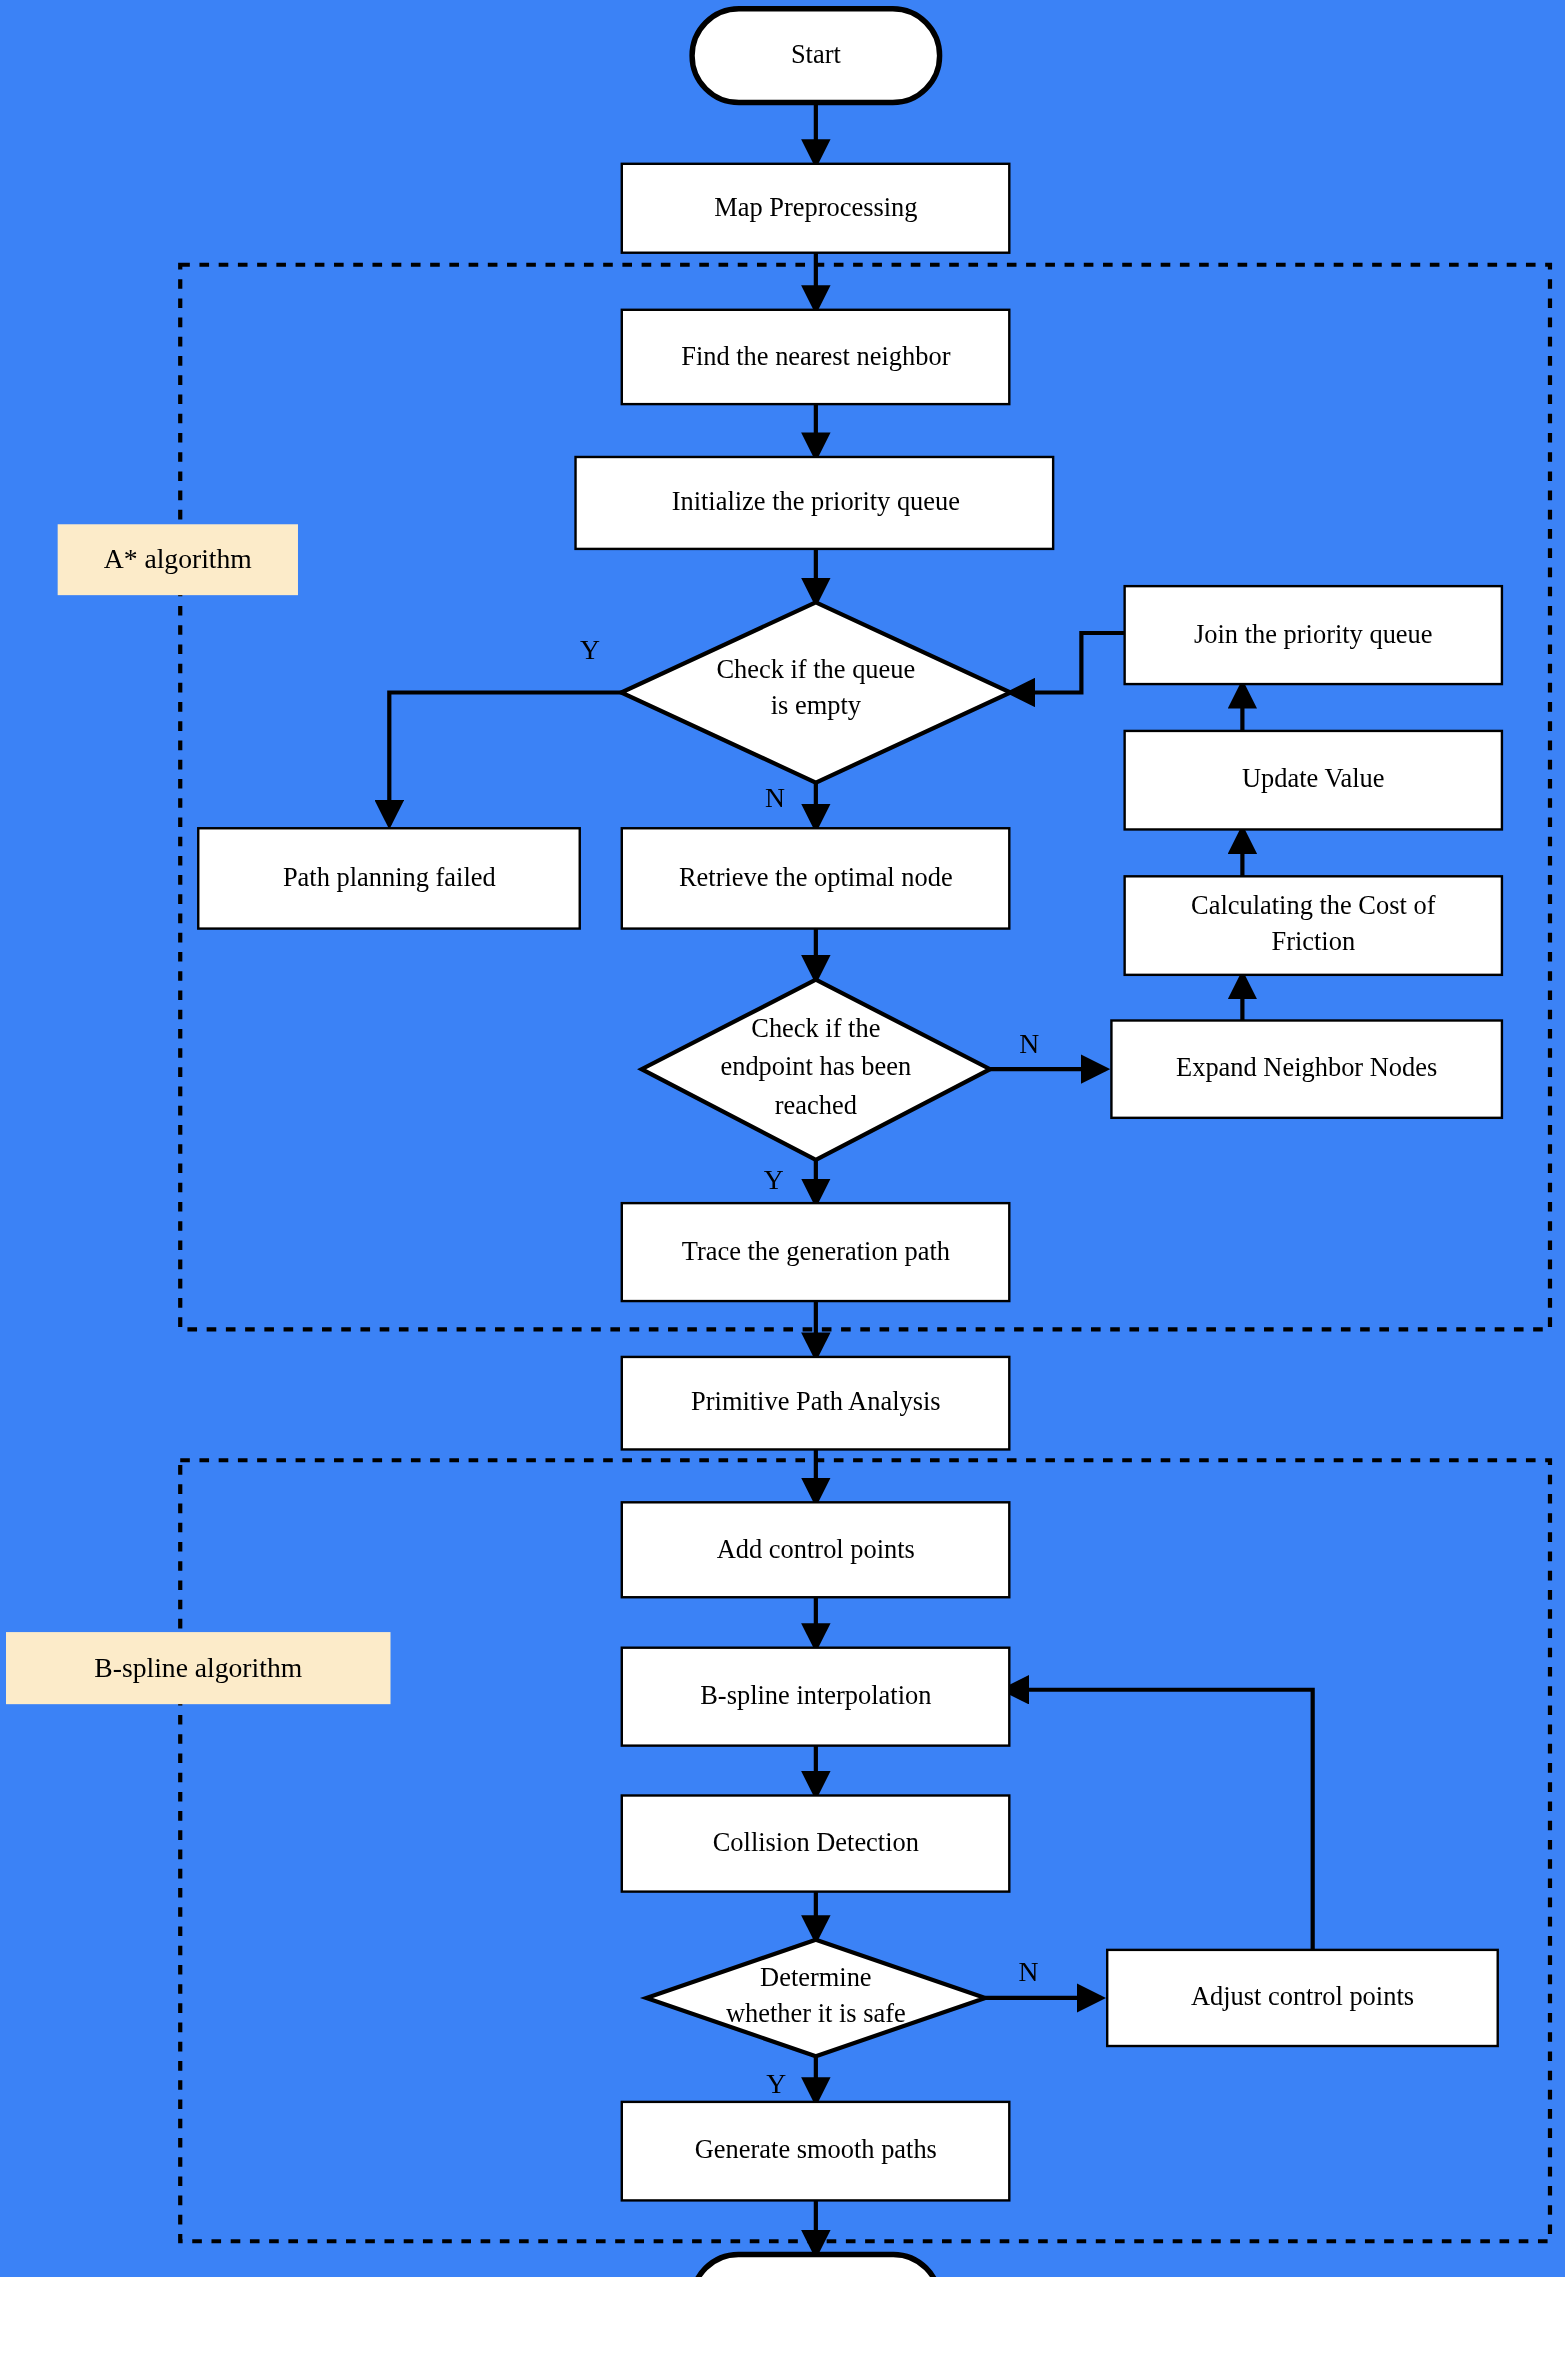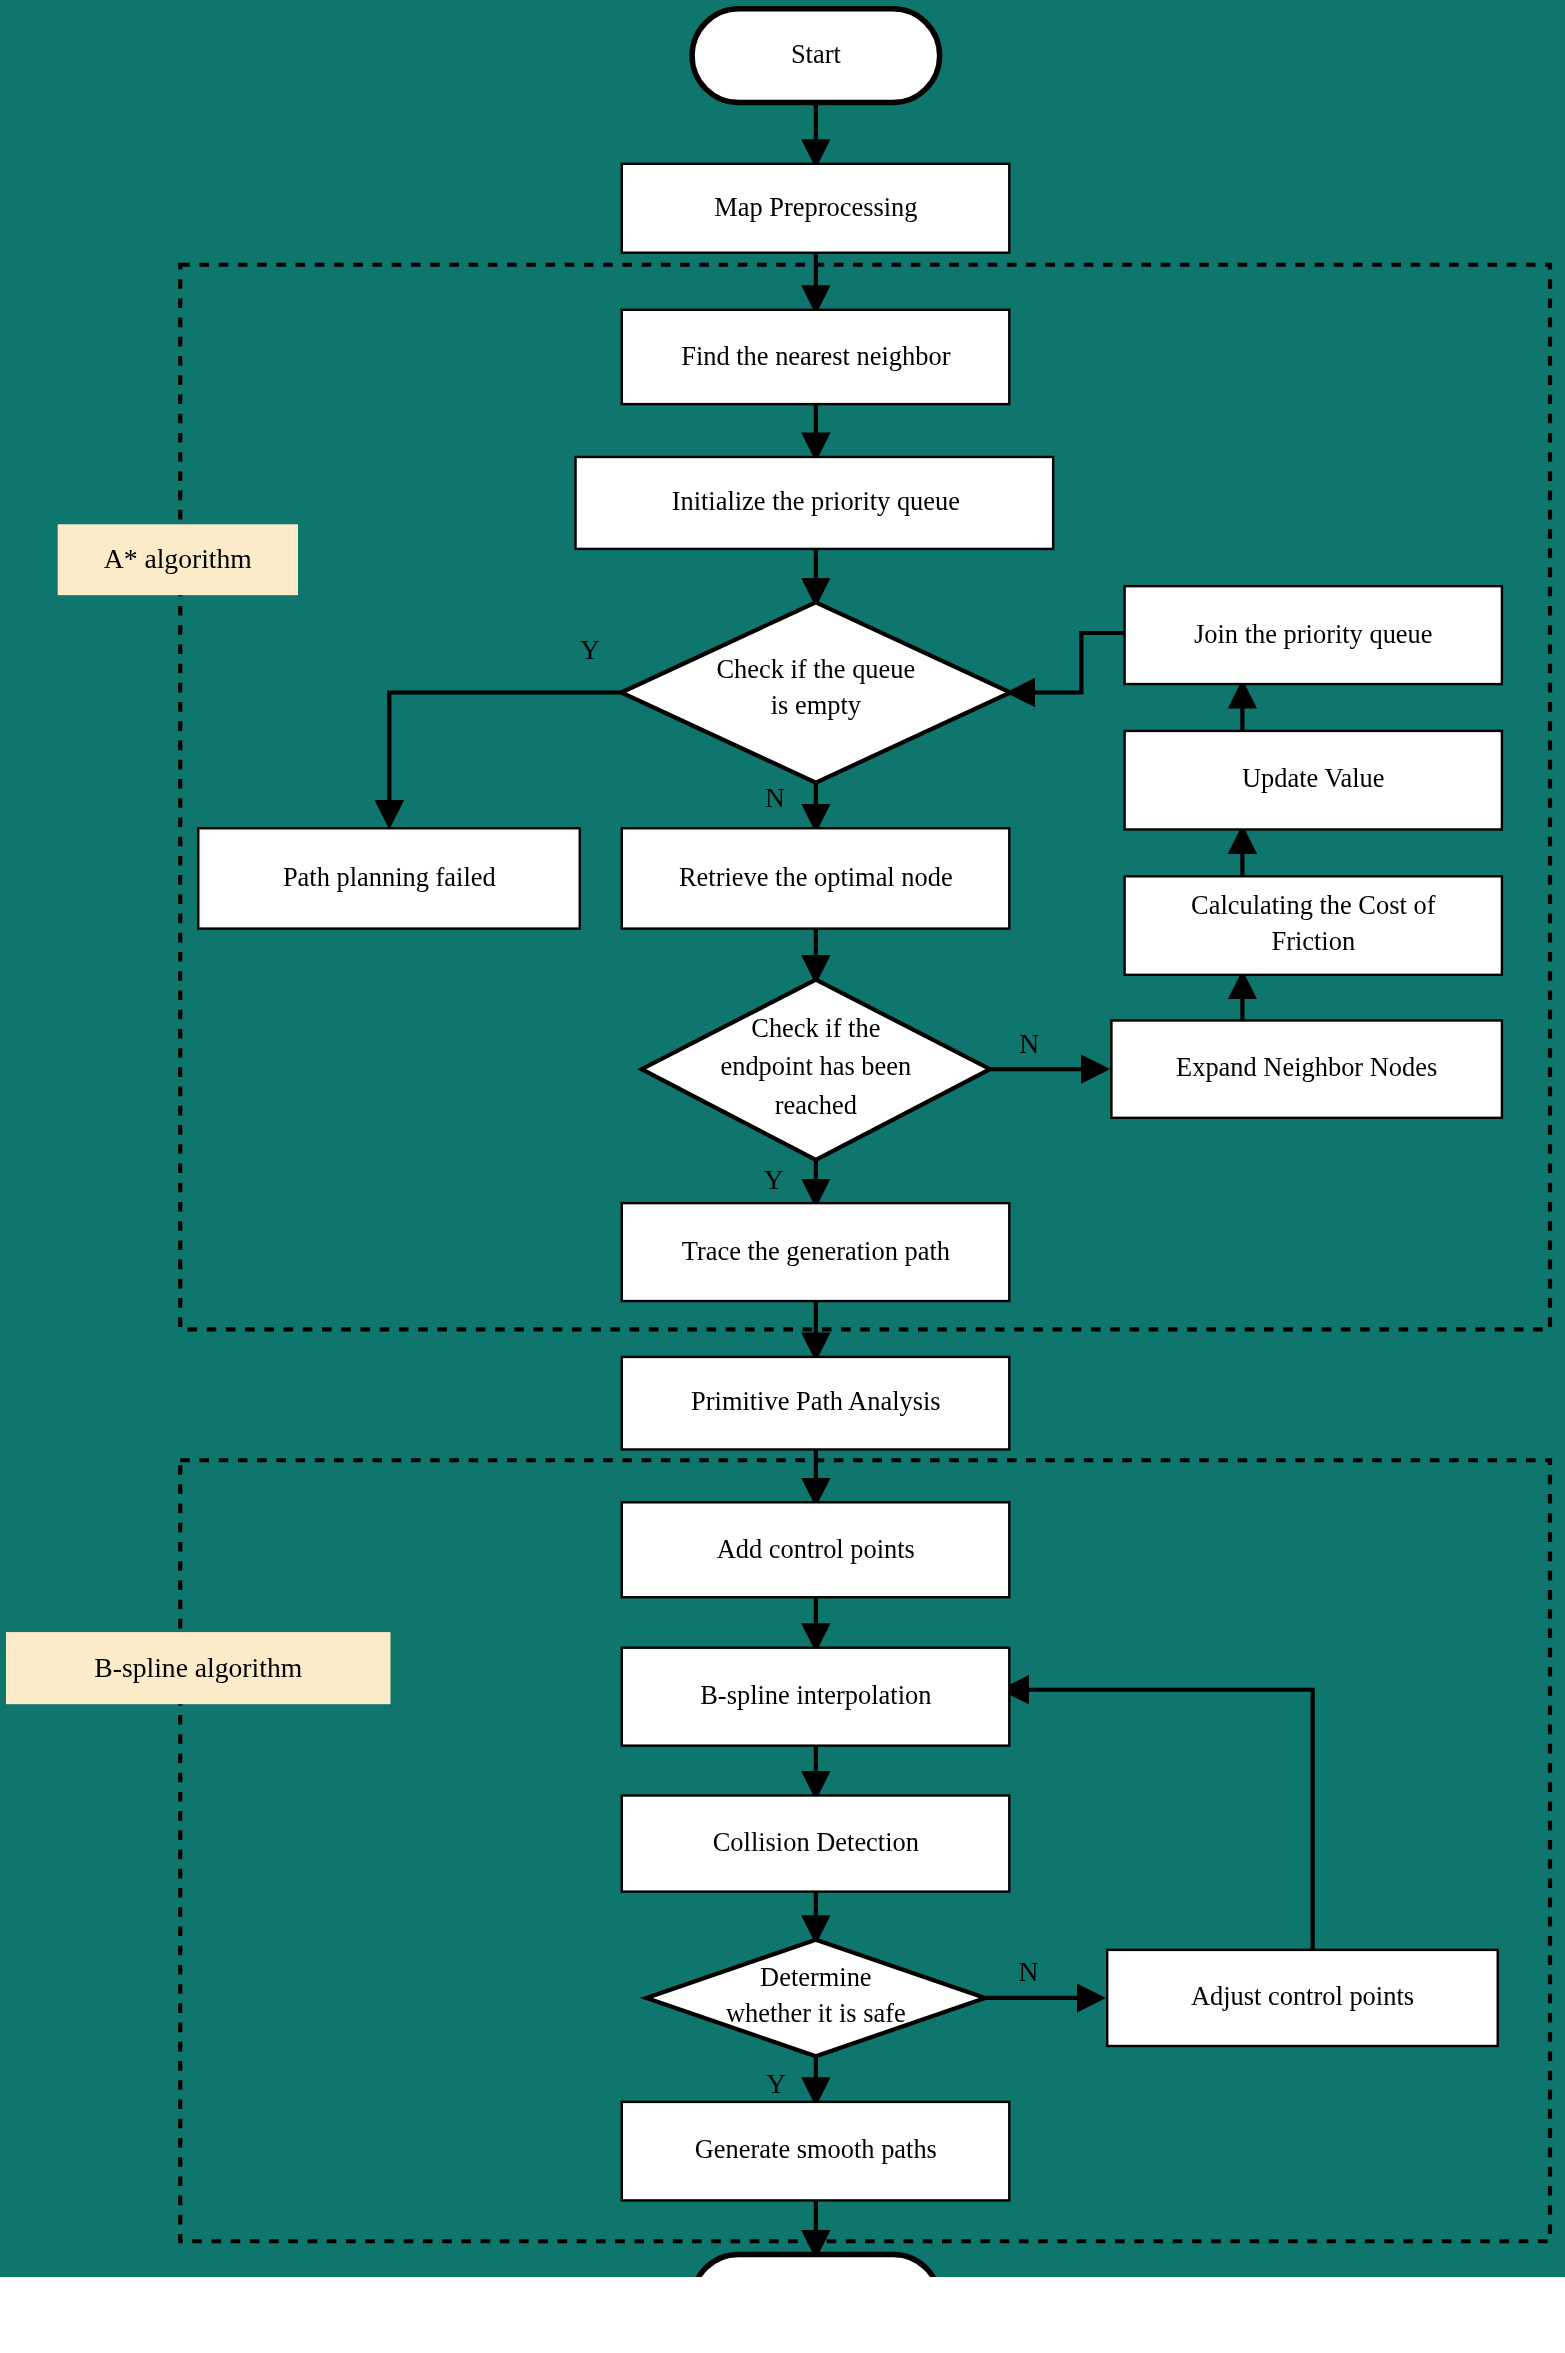--- a/index.html
+++ b/index.html
@@ -4,21 +4,21 @@
 <style>
   html, body {
     margin: 0;
     padding: 0;
     background: #ffffff;
   }
   #canvas {
     position: relative;
     width: 1565px;
     height: 2277px;
-    background: #0f766e;
+    background: #3b82f6;
     font-family: "Liberation Serif", "DejaVu Serif", serif;
   }
   svg.flow {
     position: absolute;
     top: 0; left: 0;
     width: 1565px;
     height: 2354px;
   }
   .node-text {
     font-family: "Liberation Serif", "DejaVu Serif", serif;

